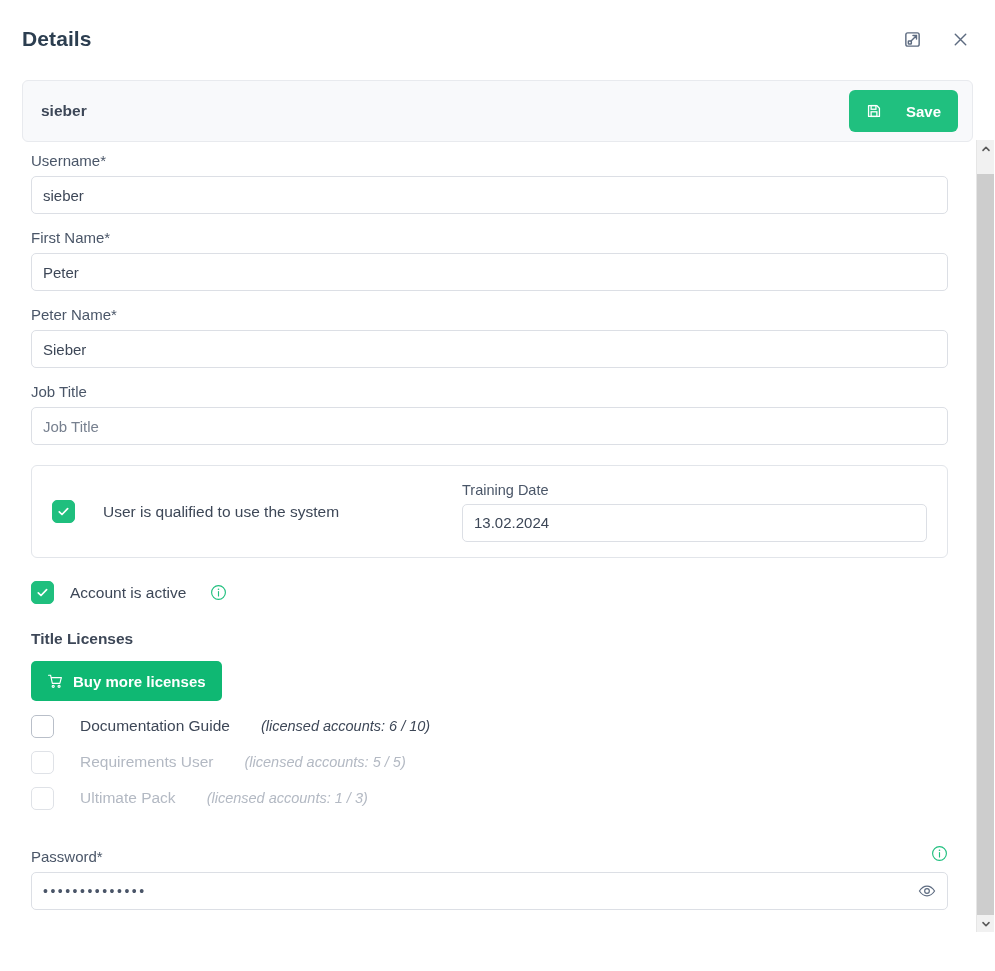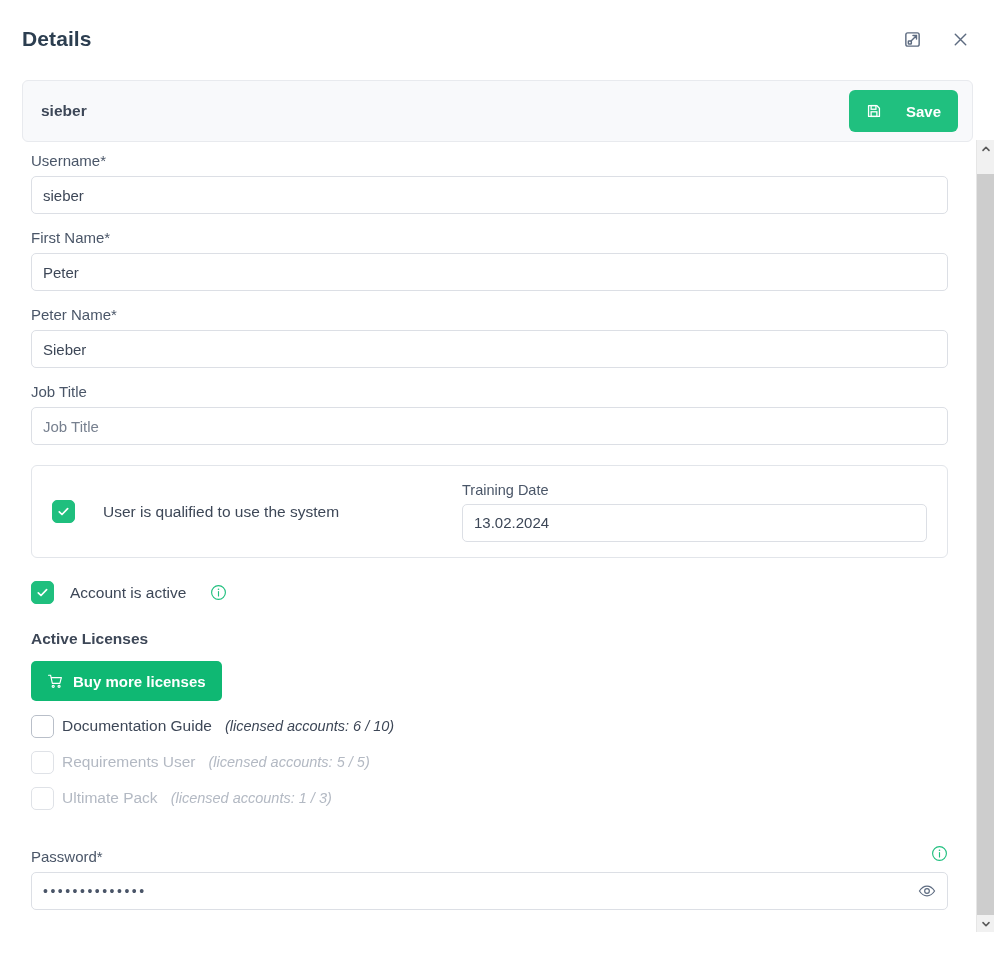--- a/index.html
+++ b/index.html
@@ -200,21 +200,21 @@
     height: 40px;
     padding: 0 16px;
     font-size: 15px;
     font-weight: bold;
     font-family: "Liberation Sans", sans-serif;
     cursor: pointer;
   }
   .license-row {
     display: flex;
     align-items: center;
-    gap: 8px;
+    gap: 26px;
     height: 32px;
     margin-top: 4px;
   }
   .license-name {
     font-size: 15.5px;
     color: #3d4757;
   }
   .license-count {
     font-size: 14.5px;
     font-style: italic;
@@ -395,21 +395,21 @@
       <span class="info-icon" style="margin-left:8px;">
         <svg width="17" height="17" viewBox="0 0 18 18" fill="none" stroke="#1fbf7e" stroke-width="1.2">
           <circle cx="9" cy="9" r="7.3"></circle>
           <circle cx="9" cy="5.6" r="0.85" fill="#1fbf7e" stroke="none"></circle>
           <path d="M9 8.1 V12.7" stroke-linecap="round"></path>
         </svg>
       </span>
     </div>
 
     
-    <div class="licenses-title">Active Licenses</div>
+    <div class="licenses-title">Title Licenses</div>
     <button class="buy-btn">
       <span style="display:flex;align-items:center;">
         <svg width="17" height="17" viewBox="0 0 20 20" fill="none" stroke="currentColor" stroke-width="1.35" stroke-linecap="round" stroke-linejoin="round">
           <path d="M1.8 2.6 H4.2 L6.3 12.2 H15.1 L16.9 5.4 H5"></path>
           <circle cx="7.3" cy="15.7" r="1.25"></circle>
           <circle cx="14.2" cy="15.7" r="1.25"></circle>
         </svg>
       </span>
       <span>Buy more licenses</span>
     </button>

